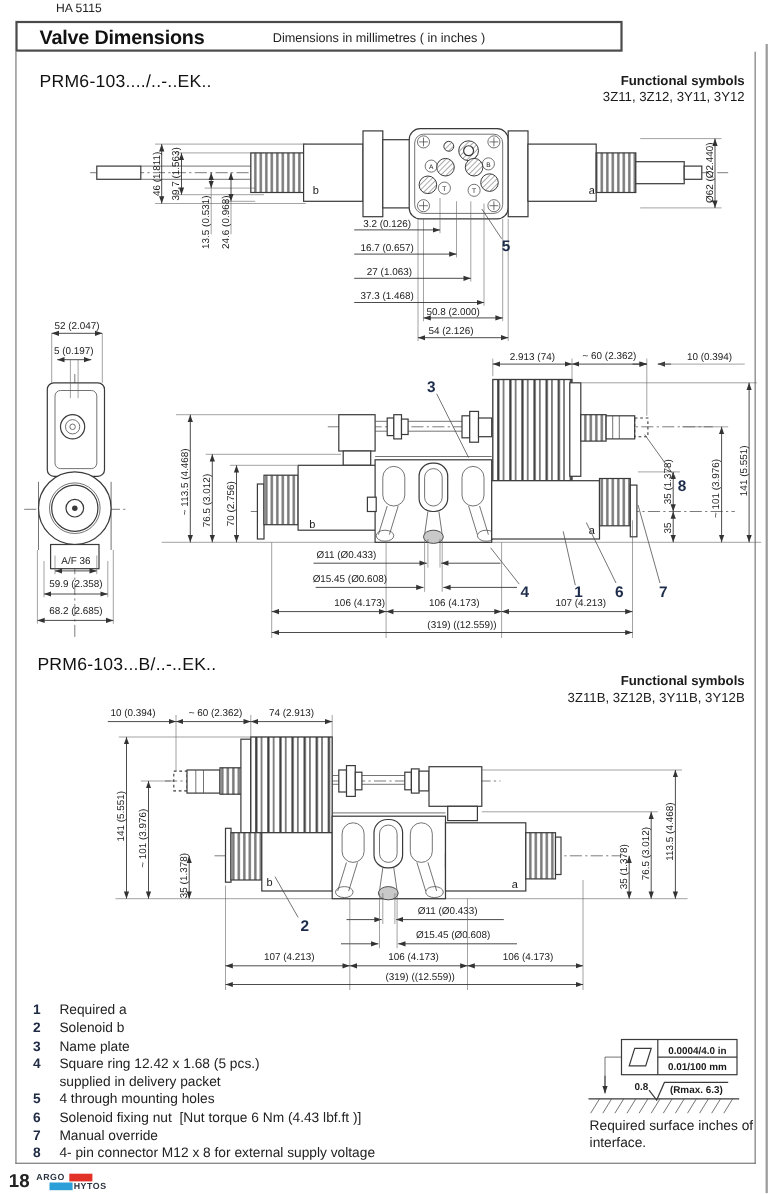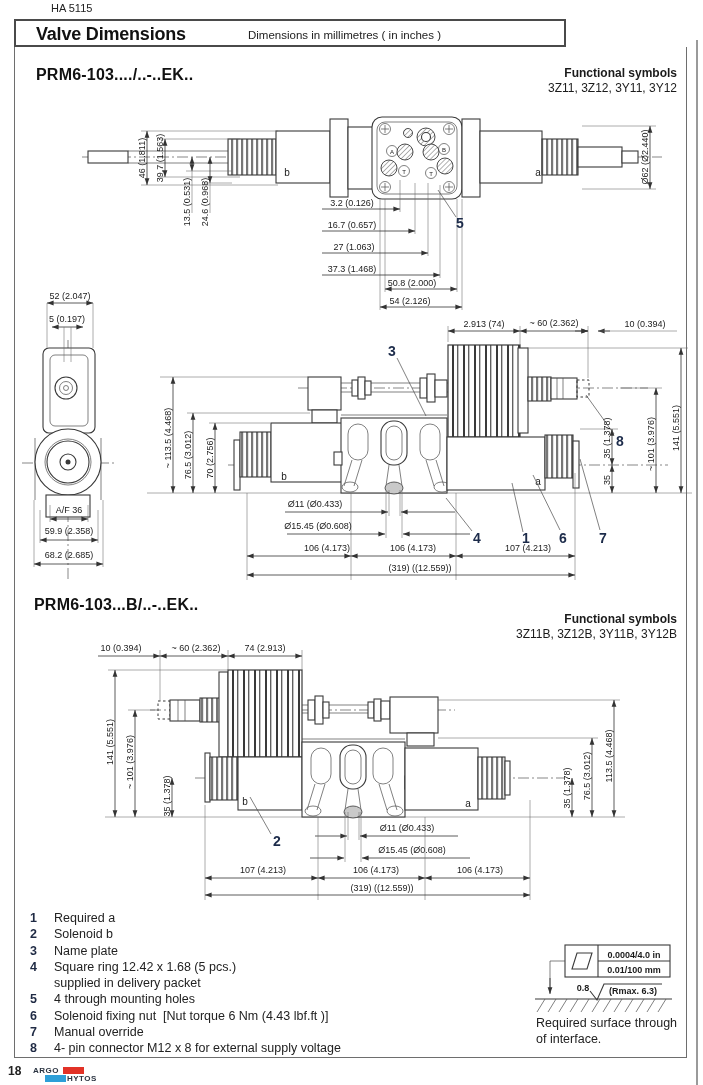--- a/index.html
+++ b/index.html
@@ -3,21 +3,21 @@
 <meta charset="utf-8">
 <style>
   html,body{margin:0;padding:0;background:#fff;}
   .page{position:relative;width:703px;height:1085px;background:#fff;
         font-family:"Liberation Sans",sans-serif;color:#1b1b1b;overflow:hidden;}
   .doc-code{position:absolute;left:7px;top:2px;font-size:11px;color:#222;margin-left:44px;}
   .title-bar{position:absolute;left:14px;top:19px;width:552px;height:28px;border:2px solid #4a4a4a;box-sizing:border-box;background:#fff;}
   .title-bar .t{position:absolute;left:20px;top:3px;font-size:18px;font-weight:bold;letter-spacing:-0.2px;color:#111;}
   .title-bar .st{position:absolute;left:232px;top:8px;font-size:11.5px;color:#222;}
   .content-box{position:absolute;left:14px;top:47px;width:673px;height:1011px;border:1px solid #6e6e6e;border-top:none;box-sizing:border-box;}
-  .model-title{position:absolute;font-size:16px;font-weight:bold;color:#111;letter-spacing:0.2px;text-align:right;}
+  .model-title{position:absolute;font-size:16px;font-weight:normal;color:#111;letter-spacing:0.2px;text-align:right;}
   .fs-block{position:absolute;width:250px;text-align:right;font-size:12px;line-height:15px;color:#1b1b1b;}
   .fs-block .fl{font-weight:bold;}
   svg text{fill:#1b1b1b;}
   .dt{font-size:9px;font-family:"Liberation Sans",sans-serif;text-anchor:middle;}
   .pl{font-size:10px;font-family:"Liberation Sans",sans-serif;text-anchor:middle;}
   .pt{font-size:6px;font-family:"Liberation Sans",sans-serif;text-anchor:middle;}
   .co{font-size:14px;font-weight:bold;font-family:"Liberation Sans",sans-serif;fill:#1c2b4a;text-anchor:middle;}
   .sft{font-size:9px;font-weight:bold;font-family:"Liberation Sans",sans-serif;text-anchor:middle;}
   .ol{stroke:#3a3a3a;stroke-width:1.1;fill:none;}
   .ol2{stroke:#4a4a4a;stroke-width:0.7;fill:none;}
@@ -27,21 +27,21 @@
   .pw{fill:#fff;stroke:#3a3a3a;stroke-width:1.1;}
   .pk{fill:url(#kn);stroke:#3a3a3a;stroke-width:1.1;}
   .pf{fill:url(#fin);stroke:#3a3a3a;stroke-width:1.2;}
   .ph{fill:url(#hat);stroke:#3a3a3a;stroke-width:0.9;}
   .dsh{fill:none;stroke:#3a3a3a;stroke-width:1;stroke-dasharray:2.5 2.5;}
   .legend{position:absolute;left:30px;top:910px;font-size:12.5px;color:#222;}
   .legend .row{display:flex;height:16.3px;line-height:16.3px;}
   .legend .n{width:24px;font-weight:bold;color:#1f2a44;}
   .legend .t{white-space:pre;}
   .sf-caption{position:absolute;left:536px;top:1015px;width:152px;font-size:12.5px;line-height:16px;color:#222;}
-  .footer-num{position:absolute;left:8px;top:1064px;font-size:12px;font-weight:bold;color:#222;}
+  .footer-num{position:absolute;left:8px;top:1064px;font-size:17px;font-weight:bold;color:#222;}
   .logo{position:absolute;left:33px;top:1066px;width:70px;height:18px;}
   .logo .tx{position:absolute;font-size:8px;font-weight:bold;color:#2a3340;letter-spacing:0.5px;}
   .logo .blk{position:absolute;width:21px;height:7px;}
   .edge{position:absolute;left:696px;top:40px;width:2px;height:1045px;background:#9a9a9a;}
 </style>
 </head>
 <body>
 
 <div class="page">
 
@@ -509,21 +509,21 @@
     <div class="row">
         <span class="n">7</span>
         <span class="t">Manual override</span>
       </div>
     <div class="row">
         <span class="n">8</span>
         <span class="t">4- pin connector M12 x 8 for external supply voltage</span>
       </div>
   </div>
 
-  <div class="sf-caption">Required surface through of interface.</div>
+  <div class="sf-caption">Required surface inches of interface.</div>
 
   <div class="footer-num">18</div>
   <div class="logo">
     <span class="tx" style="left:0;top:0;">ARGO</span>
     <span class="blk" style="left:30px;top:1px;background:#e23227;"></span>
     <span class="blk" style="left:12px;top:9px;background:#2d9fd8;"></span>
     <span class="tx" style="left:34px;top:8px;">HYTOS</span>
   </div>
 
 </div>

